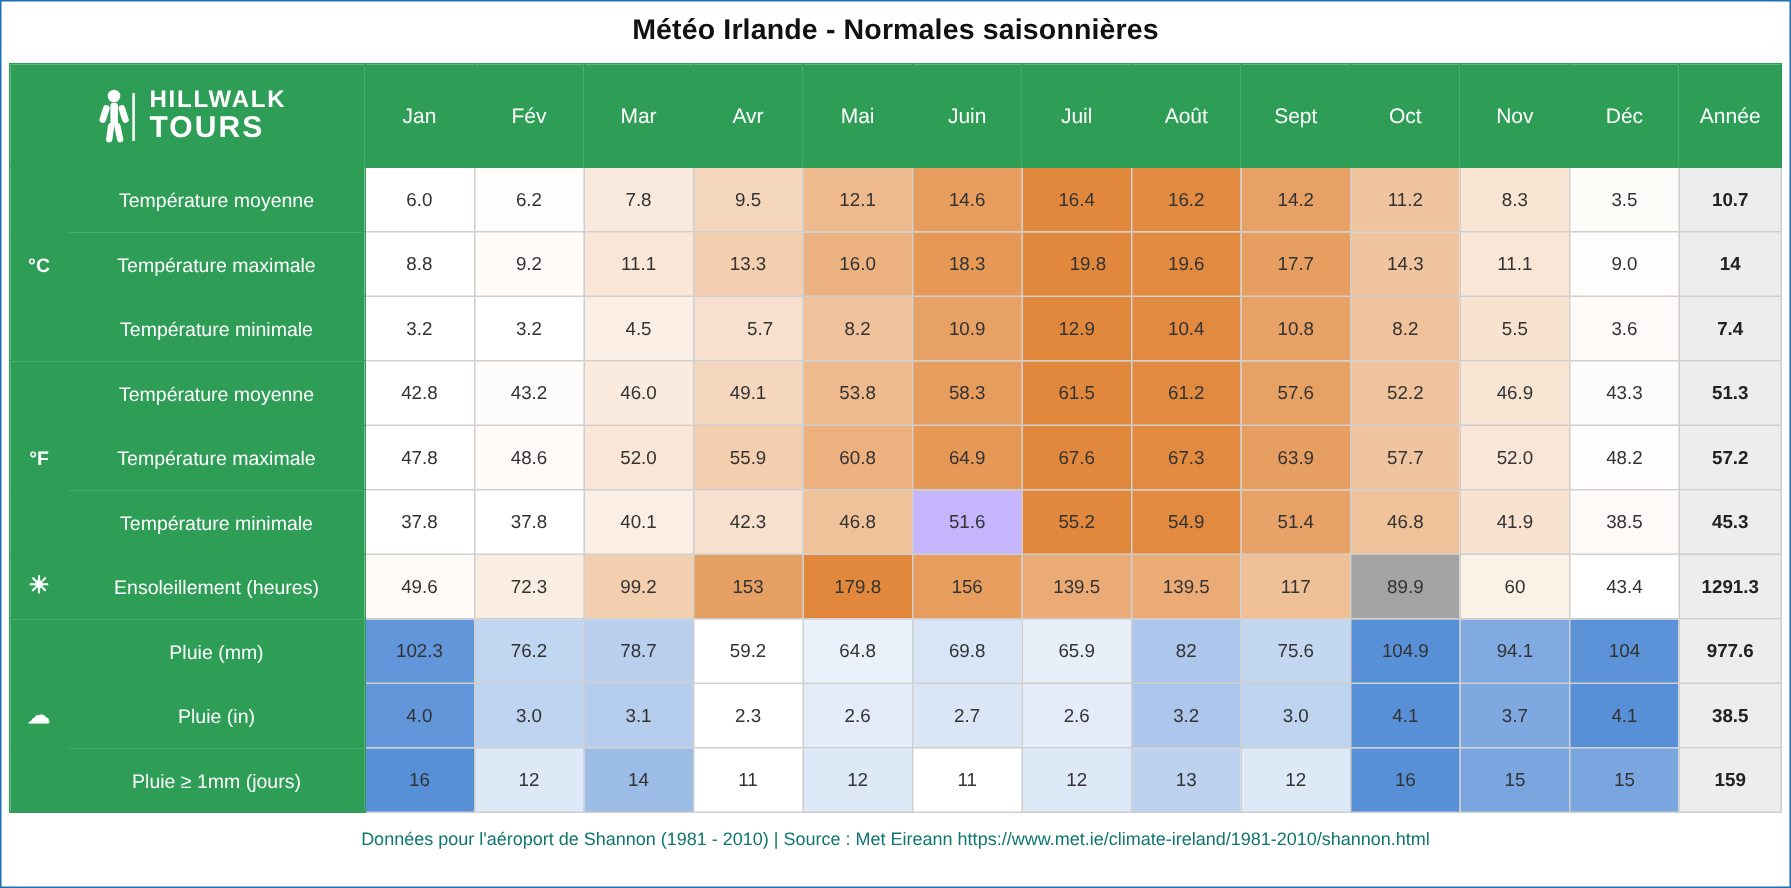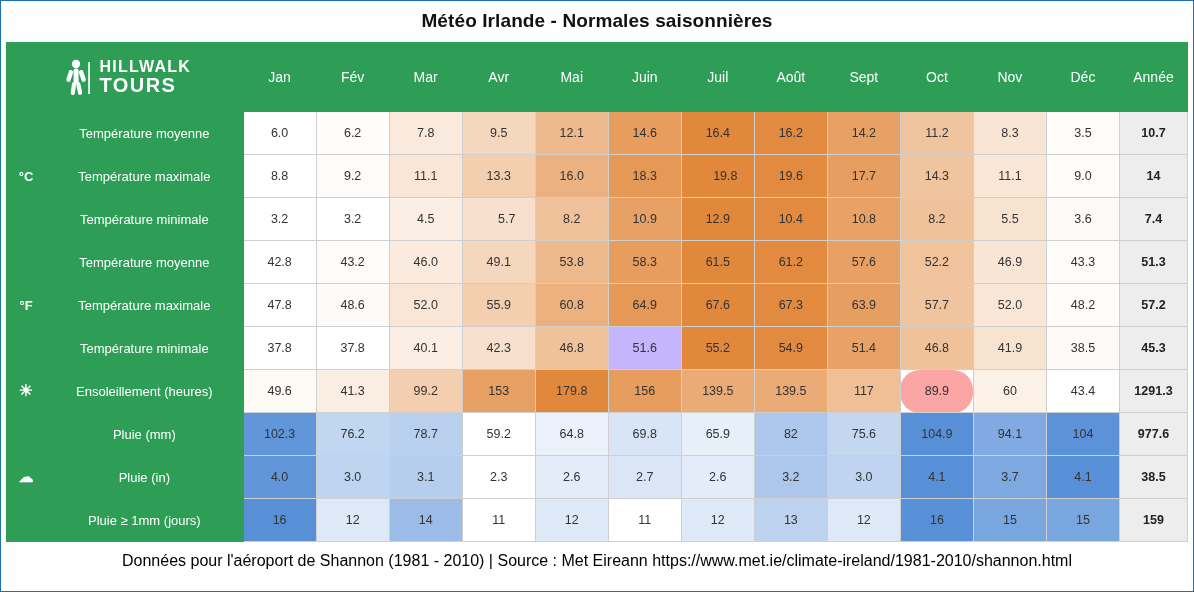--- a/index.html
+++ b/index.html
@@ -102,22 +102,22 @@
   }
   td.year-val{
     background:#ededed;
     font-weight:bold;
     color:#222;
   }
   .sun-icon{font-size:16px;line-height:1;}
   .rain-icon{font-size:15px;line-height:1;}
   .footer{
     text-align:center;
-    font-size:16px;
-    color:#000000;
+    font-size:12px;
+    color:#0f766e;
     padding-top:10px;
   }
 </style>
 </head>
 <body>
 
 <div class="page">
 
   <div class="title">Météo Irlande - Normales saisonnières</div>
 
@@ -272,29 +272,29 @@
           <td class="val" style="background: rgb(232, 162, 103);">51.4</td>
           <td class="val" style="background: rgb(240, 194, 154);">46.8</td>
           <td class="val" style="background: rgb(248, 227, 209);">41.9</td>
           <td class="val" style="background: rgb(254, 250, 247);">38.5</td>
           <td class="year-val">45.3</td>
         </tr>
         <tr>
           <td class="unit" rowspan="1"><span class="sun-icon">☀</span></td>
           <td class="rowlabel">Ensoleillement (heures)</td>
           <td class="val" style="background: rgb(254, 250, 246);">49.6</td>
-          <td class="val" style="background: rgb(250, 237, 225);">41.3</td>
+          <td class="val" style="background: rgb(250, 237, 225);">72.3</td>
           <td class="val" style="background: rgb(243, 206, 175);">99.2</td>
           <td class="val" style="background: rgb(231, 160, 99);">153</td>
           <td class="val" style="background: rgb(226, 136, 60);">179.8</td>
           <td class="val" style="background: rgb(231, 157, 94);">156</td>
           <td class="val" style="background: rgb(234, 171, 118);">139.5</td>
           <td class="val" style="background: rgb(234, 171, 118);">139.5</td>
           <td class="val" style="background: rgb(239, 191, 150);">117</td>
-          <td class="val" style="background: #fca5a5; border-radius: 20px;">89.9</td>
+          <td class="val" style="background: #a3a3a3;">89.9</td>
           <td class="val" style="background: rgb(251, 241, 231);">60</td>
           <td class="val" style="background: rgb(255, 255, 255);">43.4</td>
           <td class="year-val">1291.3</td>
         </tr>
         <tr>
           <td class="unit" rowspan="3"><span class="rain-icon">☁</span></td>
           <td class="rowlabel">Pluie (mm)</td>
           <td class="val" style="background: rgb(98, 150, 218);">102.3</td>
           <td class="val" style="background: rgb(193, 214, 240);">76.2</td>
           <td class="val" style="background: rgb(184, 208, 238);">78.7</td>

